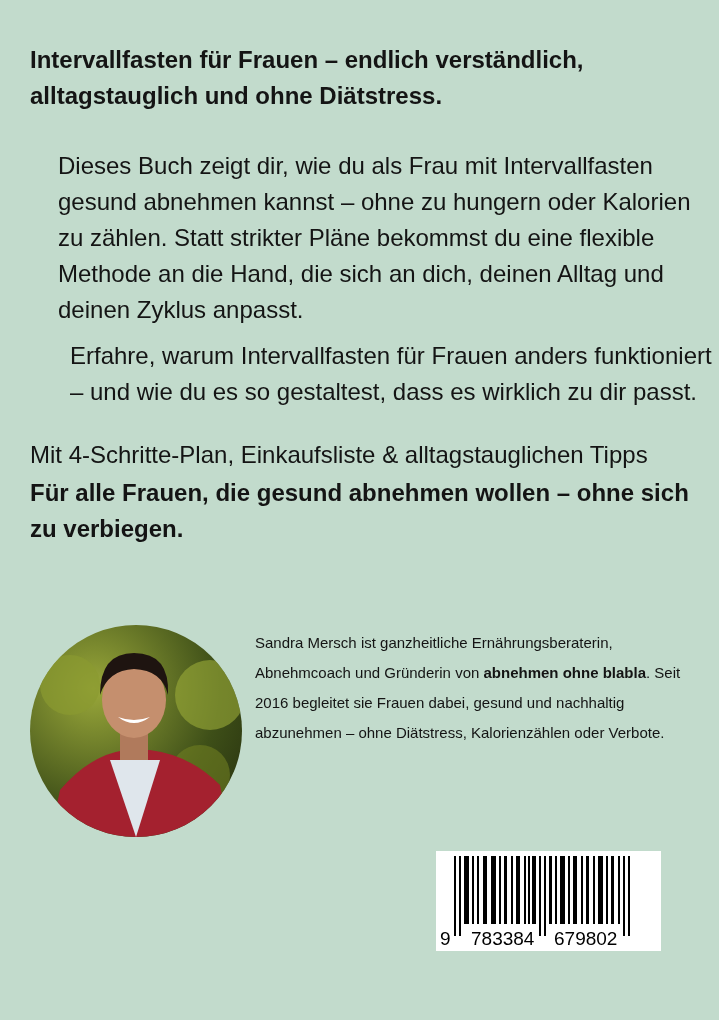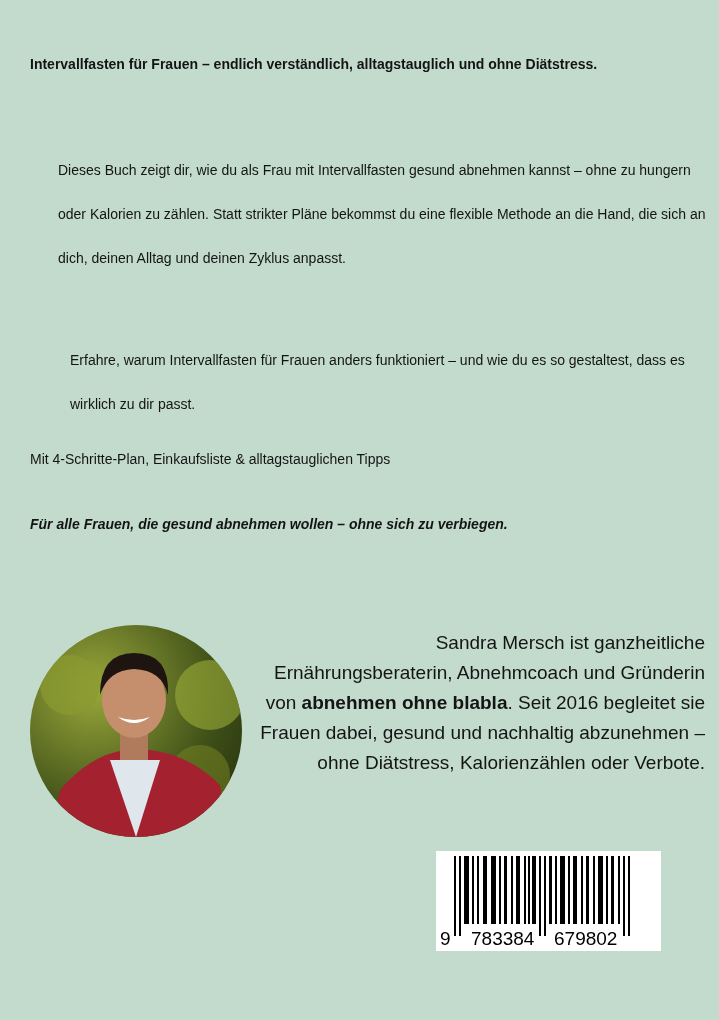--- a/index.html
+++ b/index.html
@@ -1,26 +1,26 @@
 <!DOCTYPE html>
 <html><head>
 <meta charset="utf-8">
 <style>
   html, body { margin:0; padding:0; }
   body { width:719px; height:1020px; background:#c2dbcc; position:relative; overflow:hidden; font-family:"Liberation Sans", sans-serif; color:#141414; }
-  .block { position:absolute; left:30px; width:660px; font-size:14px; line-height:44px; }
+  .block { position:absolute; left:30px; width:660px; font-size:24px; line-height:36px; }
   .bold { font-weight:bold; }
   #headline { top:42px; }
   #para1 { top:148px;margin-left:28px; }
   #para2 { top:338px;margin-left:40px; }
   #para3 { top:437px; }
-  #para4 { top:502px;font-style:italic; }
+  #para4 { top:475px; }
   #photo { position:absolute; left:30px; top:625px; width:212px; height:212px; border-radius:50%; overflow:hidden; background:radial-gradient(circle at 30% 30%, #9aa83a, #3e4f18 60%, #20280c); }
   #photo svg { width:100%; height:100%; display:block; }
-  #bio { position:absolute; left:255px; top:628px; width:450px; text-align:right; font-size:19px; line-height:30px; }
+  #bio { position:absolute; left:255px; top:628px; width:450px; text-align:left; font-size:15px; line-height:30px; }
   #barcode { position:absolute; left:436px; top:851px; width:225px; height:100px; background:#ffffff; }
   #barcode svg { width:100%; height:100%; display:block; }
 </style>
 </head>
 <body>
 
 <div class="block bold" id="headline">Intervallfasten für Frauen – endlich verständlich, alltagstauglich und ohne Diätstress.</div>
 <div class="block" id="para1">Dieses Buch zeigt dir, wie du als Frau mit Intervallfasten gesund abnehmen kannst – ohne zu hungern oder Kalorien zu zählen. Statt strikter Pläne bekommst du eine flexible Methode an die Hand, die sich an dich, deinen Alltag und deinen Zyklus anpasst.</div>
 <div class="block" id="para2">Erfahre, warum Intervallfasten für Frauen anders funktioniert – und wie du es so gestaltest, dass es wirklich zu dir passt.</div>
 <div class="block" id="para3">Mit 4-Schritte-Plan, Einkaufsliste &amp; alltagstauglichen Tipps</div>

